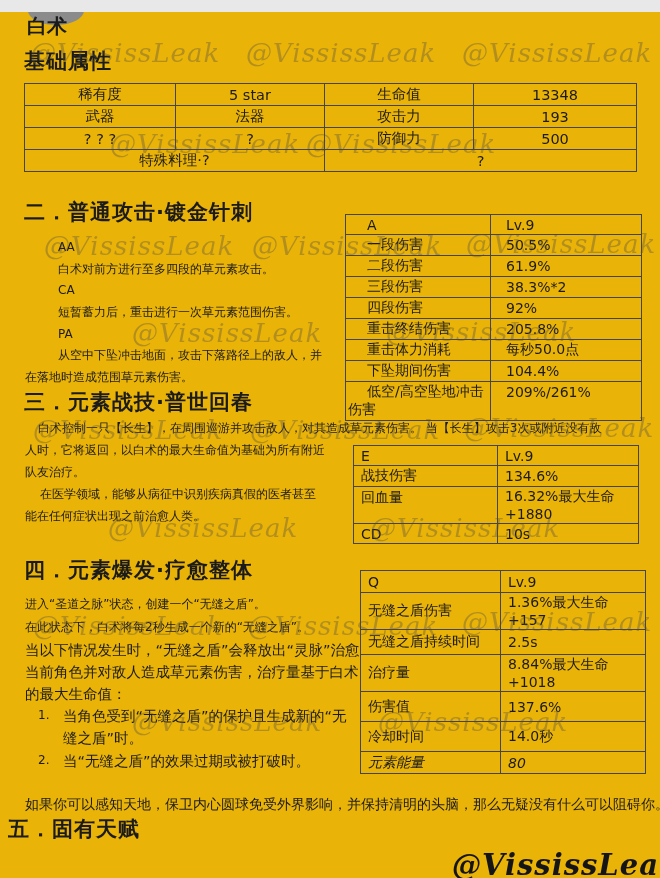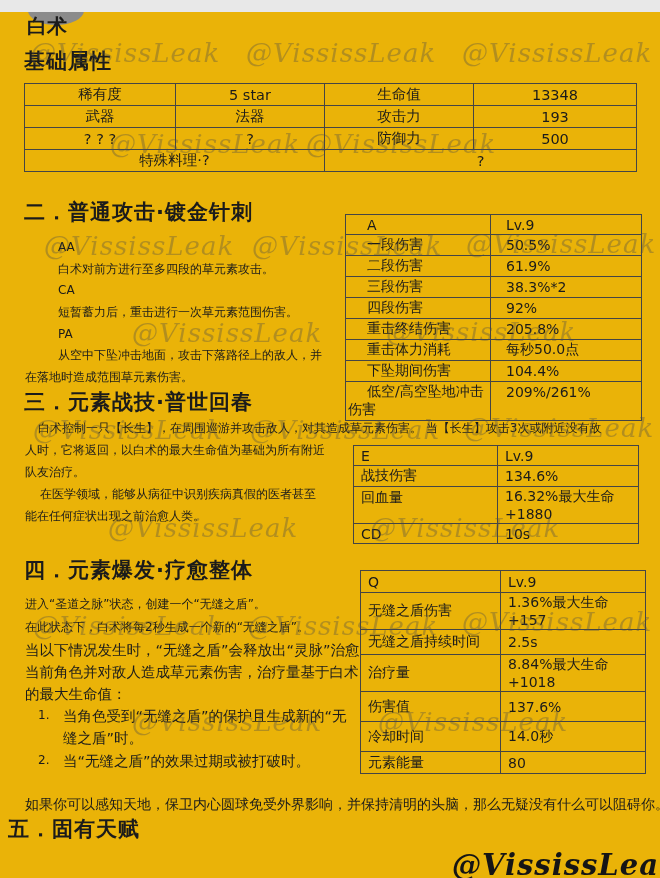--- a/index.html
+++ b/index.html
@@ -38,21 +38,21 @@
   .e-t tr:nth-child(3){height:36px;}
   .e-t tr:nth-child(4){height:20px;}
   .e-t td{padding-left:7px;}
   .q-t{left:360px;top:558px;width:285px;}
   .q-t tr:nth-child(1){height:22px;}
   .q-t tr:nth-child(2){height:22px;}
   .q-t tr:nth-child(3){height:25px;}
   .q-t tr:nth-child(4){height:30px;}
   .q-t tr:nth-child(5){height:30px;}
   .q-t tr:nth-child(6){height:30px;}
-  .q-t tr:nth-child(7){height:22px;}
+  .q-t tr:nth-child(7){height:22px;font-style:italic;}
   .q-t td{padding-left:7px;}
   
   .wm{
     position:absolute;font-family:"DejaVu Serif","Liberation Serif",serif;
     font-style:italic;font-size:26px;color:rgba(75,75,75,0.35);
     letter-spacing:1px;white-space:nowrap;pointer-events:none;z-index:5;
   }
   .wm-dark{
     position:absolute;left:452px;top:836px;
     font-family:"DejaVu Serif","Liberation Serif",serif;

